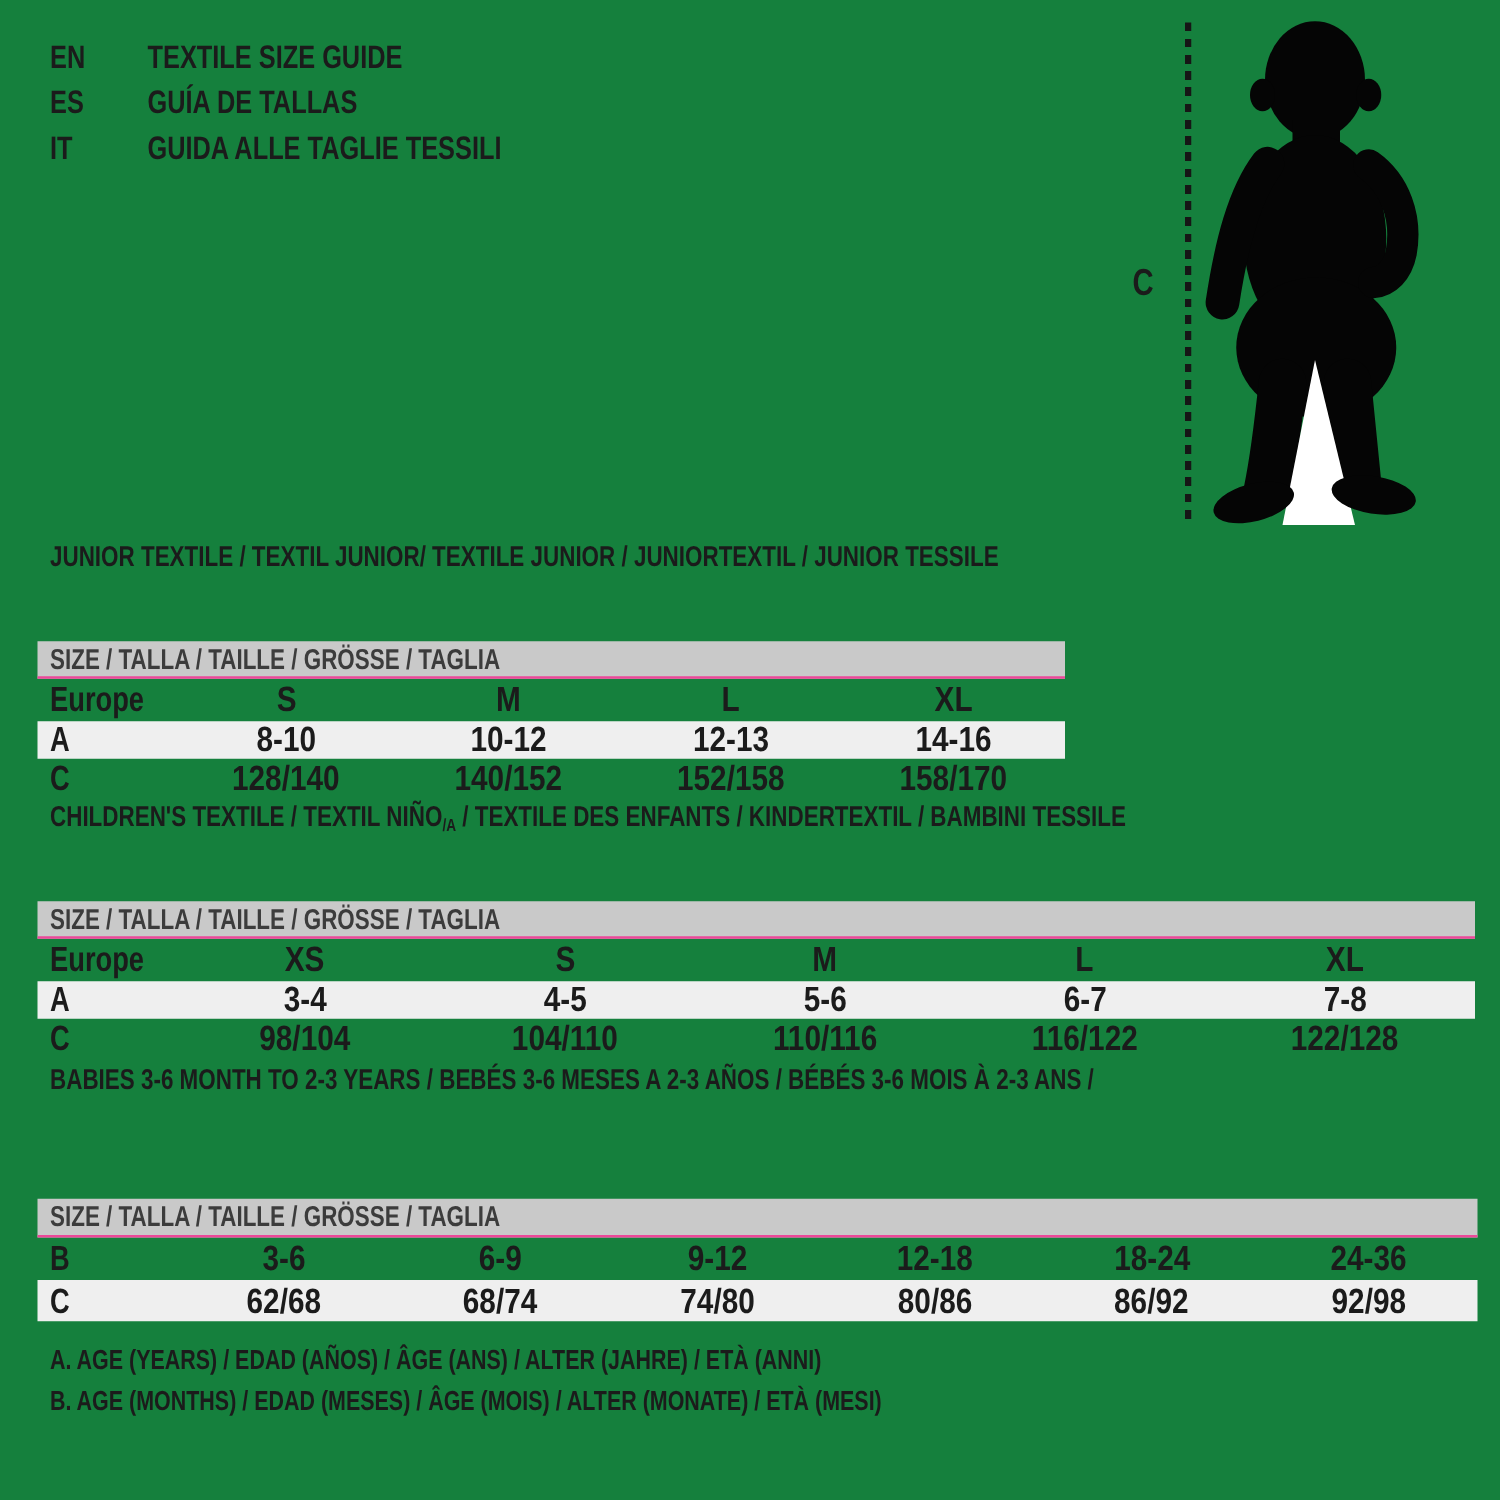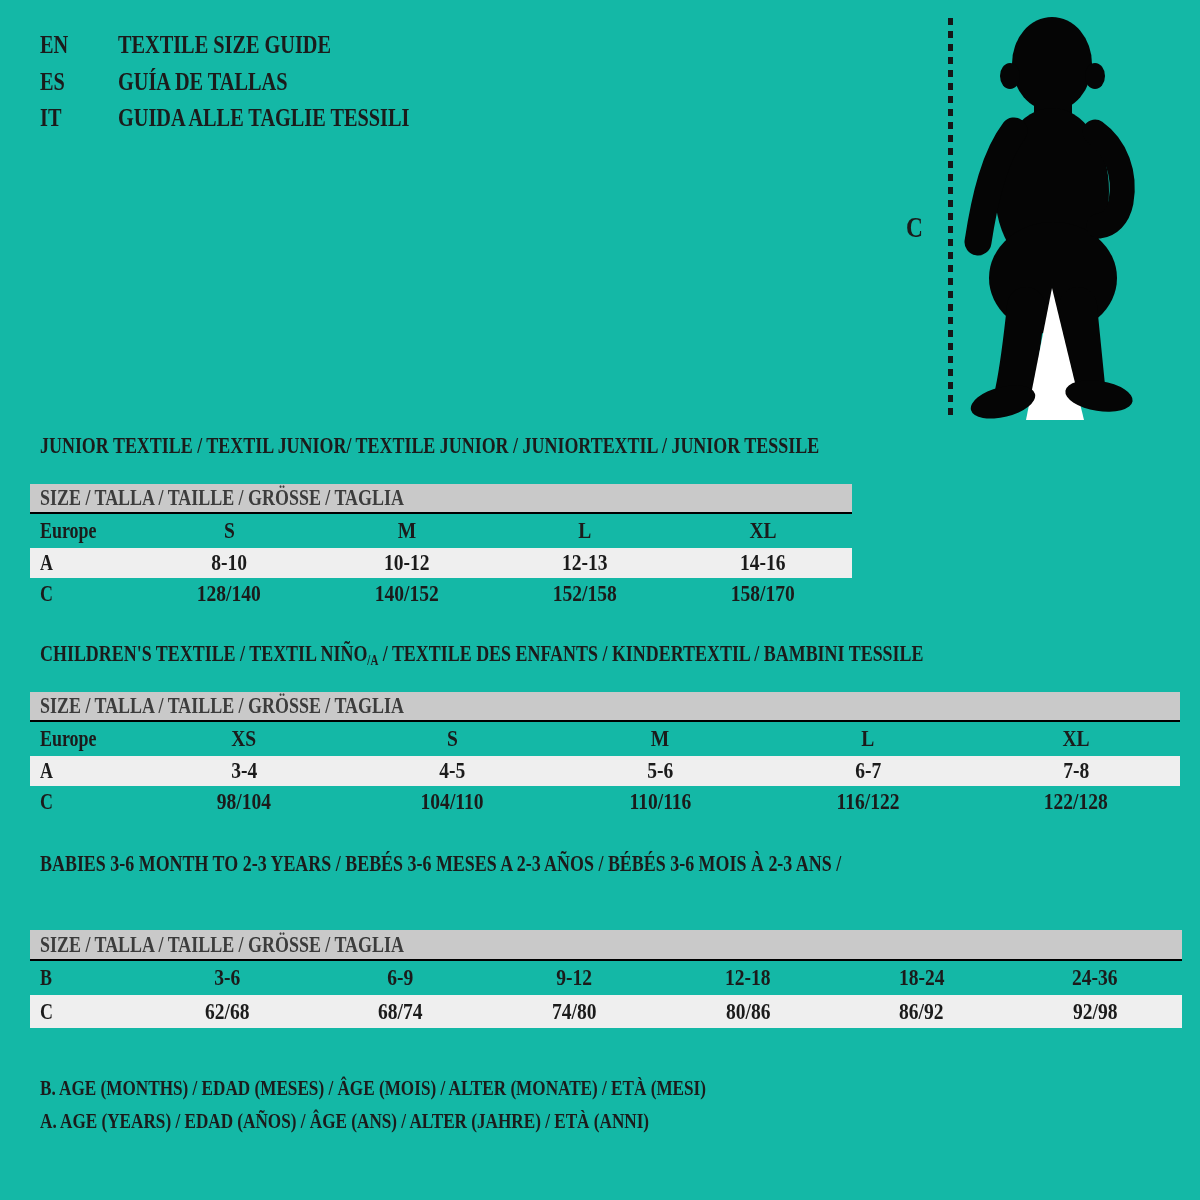--- a/index.html
+++ b/index.html
@@ -1,18 +1,18 @@
 <!DOCTYPE html>
 <html><head>
 <meta charset="utf-8">
 <style>
   html,body{margin:0;padding:0;background:#fff;}
   .page{
-    position:relative;width:1200px;height:1200px;background:#14b8a6;
-    font-family:Liberation Serif, serif;font-weight:bold;color:#1b1b1b;
+    position:relative;width:1200px;height:1200px;background:#15803d;
+    font-family:Liberation Sans, sans-serif;font-weight:bold;color:#1b1b1b;
     overflow:hidden;
   }
   
   .cond{display:inline-block;transform:scaleX(0.78);transform-origin:left center;white-space:nowrap;}
   .condc{display:inline-block;transform:scaleX(0.85);transform-origin:center center;white-space:nowrap;}
 
   
   .lang-header{position:absolute;left:40px;top:27px;}
   .lang-row{display:flex;align-items:center;height:36.6px;font-size:26px;}
   .lang-code{width:78px;flex:none;}
@@ -25,24 +25,24 @@
   .measure-c{position:absolute;left:906px;top:210px;font-size:30px;}
   .toddler{position:absolute;left:962px;top:16px;}
 
   
   .sec-title{position:absolute;left:40px;font-size:23px;line-height:25px;}
   .sub-a{font-size:14px;vertical-align:-4px;}
 
   
   .tbl{position:absolute;left:30px;}
   .bar{
-    box-sizing:border-box;background:#c9c9c9;border-bottom:2px solid #000000;
-    display:flex;align-items:center;padding-left:10px;color:#3c3c3c;font-size:23px;
+    box-sizing:border-box;background:#c9c9c9;border-bottom:2px solid #ec4899;
+    display:flex;align-items:center;padding-left:10px;color:#3c3c3c;font-size:23px;margin-top:29px;
   }
-  .trow{display:flex;align-items:center;font-size:23px;}
+  .trow{display:flex;align-items:center;font-size:28px;}
   .trow.shaded{background:#efefef;}
   .cell{flex:1;text-align:center;}
   .cell.lbl{flex:none;box-sizing:border-box;width:110px;text-align:left;padding-left:10px;}
 
   
   .legend{position:absolute;left:40px;top:1072px;font-size:22px;}
   .legend-line{height:32.6px;display:flex;align-items:center;}
 </style>
 </head>
 <body>
@@ -173,20 +173,20 @@
       <span class="cell"><span class="condc">68/74</span></span>
       <span class="cell"><span class="condc">74/80</span></span>
       <span class="cell"><span class="condc">80/86</span></span>
       <span class="cell"><span class="condc">86/92</span></span>
       <span class="cell"><span class="condc">92/98</span></span>
     </div>
   </div>
 
   <div class="legend">
     <div class="legend-line">
-        <span class="cond">B. AGE (MONTHS) / EDAD (MESES) / ÂGE (MOIS) / ALTER (MONATE) / ETÀ (MESI)</span>
+        <span class="cond">A. AGE (YEARS) / EDAD (AÑOS) / ÂGE (ANS) / ALTER (JAHRE) / ETÀ (ANNI)</span>
       </div>
     <div class="legend-line">
-        <span class="cond">A. AGE (YEARS) / EDAD (AÑOS) / ÂGE (ANS) / ALTER (JAHRE) / ETÀ (ANNI)</span>
+        <span class="cond">B. AGE (MONTHS) / EDAD (MESES) / ÂGE (MOIS) / ALTER (MONATE) / ETÀ (MESI)</span>
       </div>
   </div>
 
 </div>
 
 </body></html>

